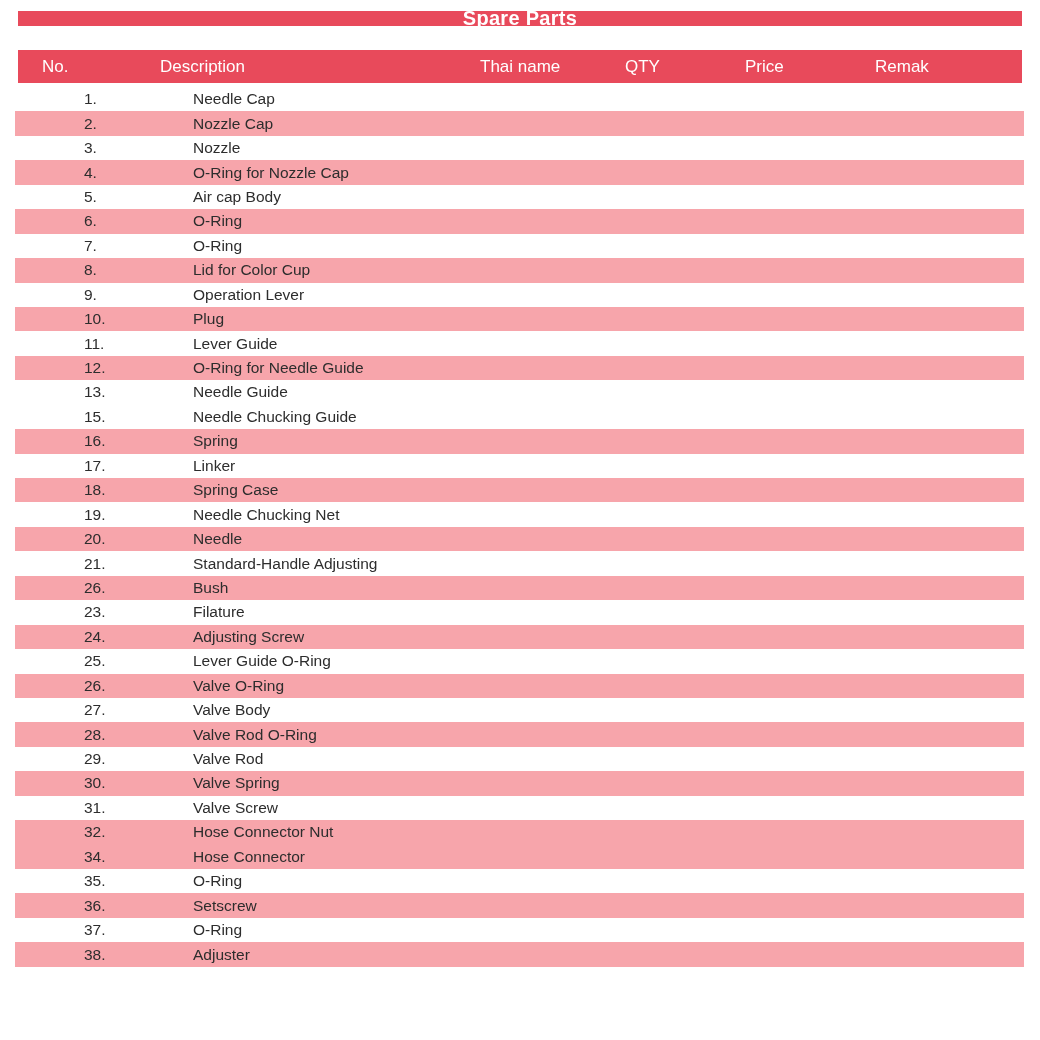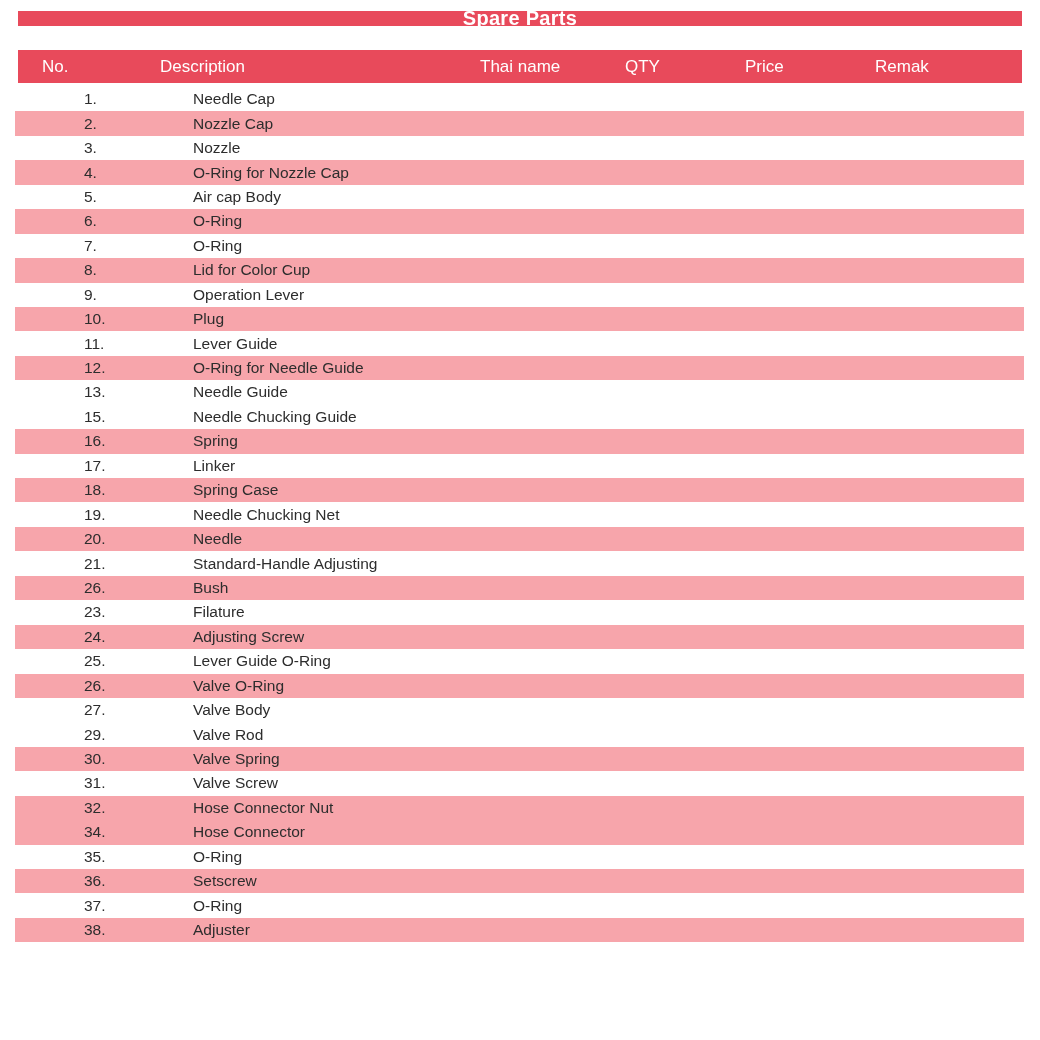--- a/index.html
+++ b/index.html
@@ -283,20 +283,28 @@
       <div class="cell-remark"></div>
     </div>
       <div class="row">
       <div class="cell-no">27.</div>
       <div class="cell-desc">Valve Body</div>
       <div class="cell-thai"></div>
       <div class="cell-qty"></div>
       <div class="cell-price"></div>
       <div class="cell-remark"></div>
     </div>
+      <div class="row striped">
+      <div class="cell-no">28.</div>
+      <div class="cell-desc">Valve Rod O-Ring</div>
+      <div class="cell-thai"></div>
+      <div class="cell-qty"></div>
+      <div class="cell-price"></div>
+      <div class="cell-remark"></div>
+    </div>
       <div class="row">
       <div class="cell-no">29.</div>
       <div class="cell-desc">Valve Rod</div>
       <div class="cell-thai"></div>
       <div class="cell-qty"></div>
       <div class="cell-price"></div>
       <div class="cell-remark"></div>
     </div>
       <div class="row striped">
       <div class="cell-no">30.</div>

